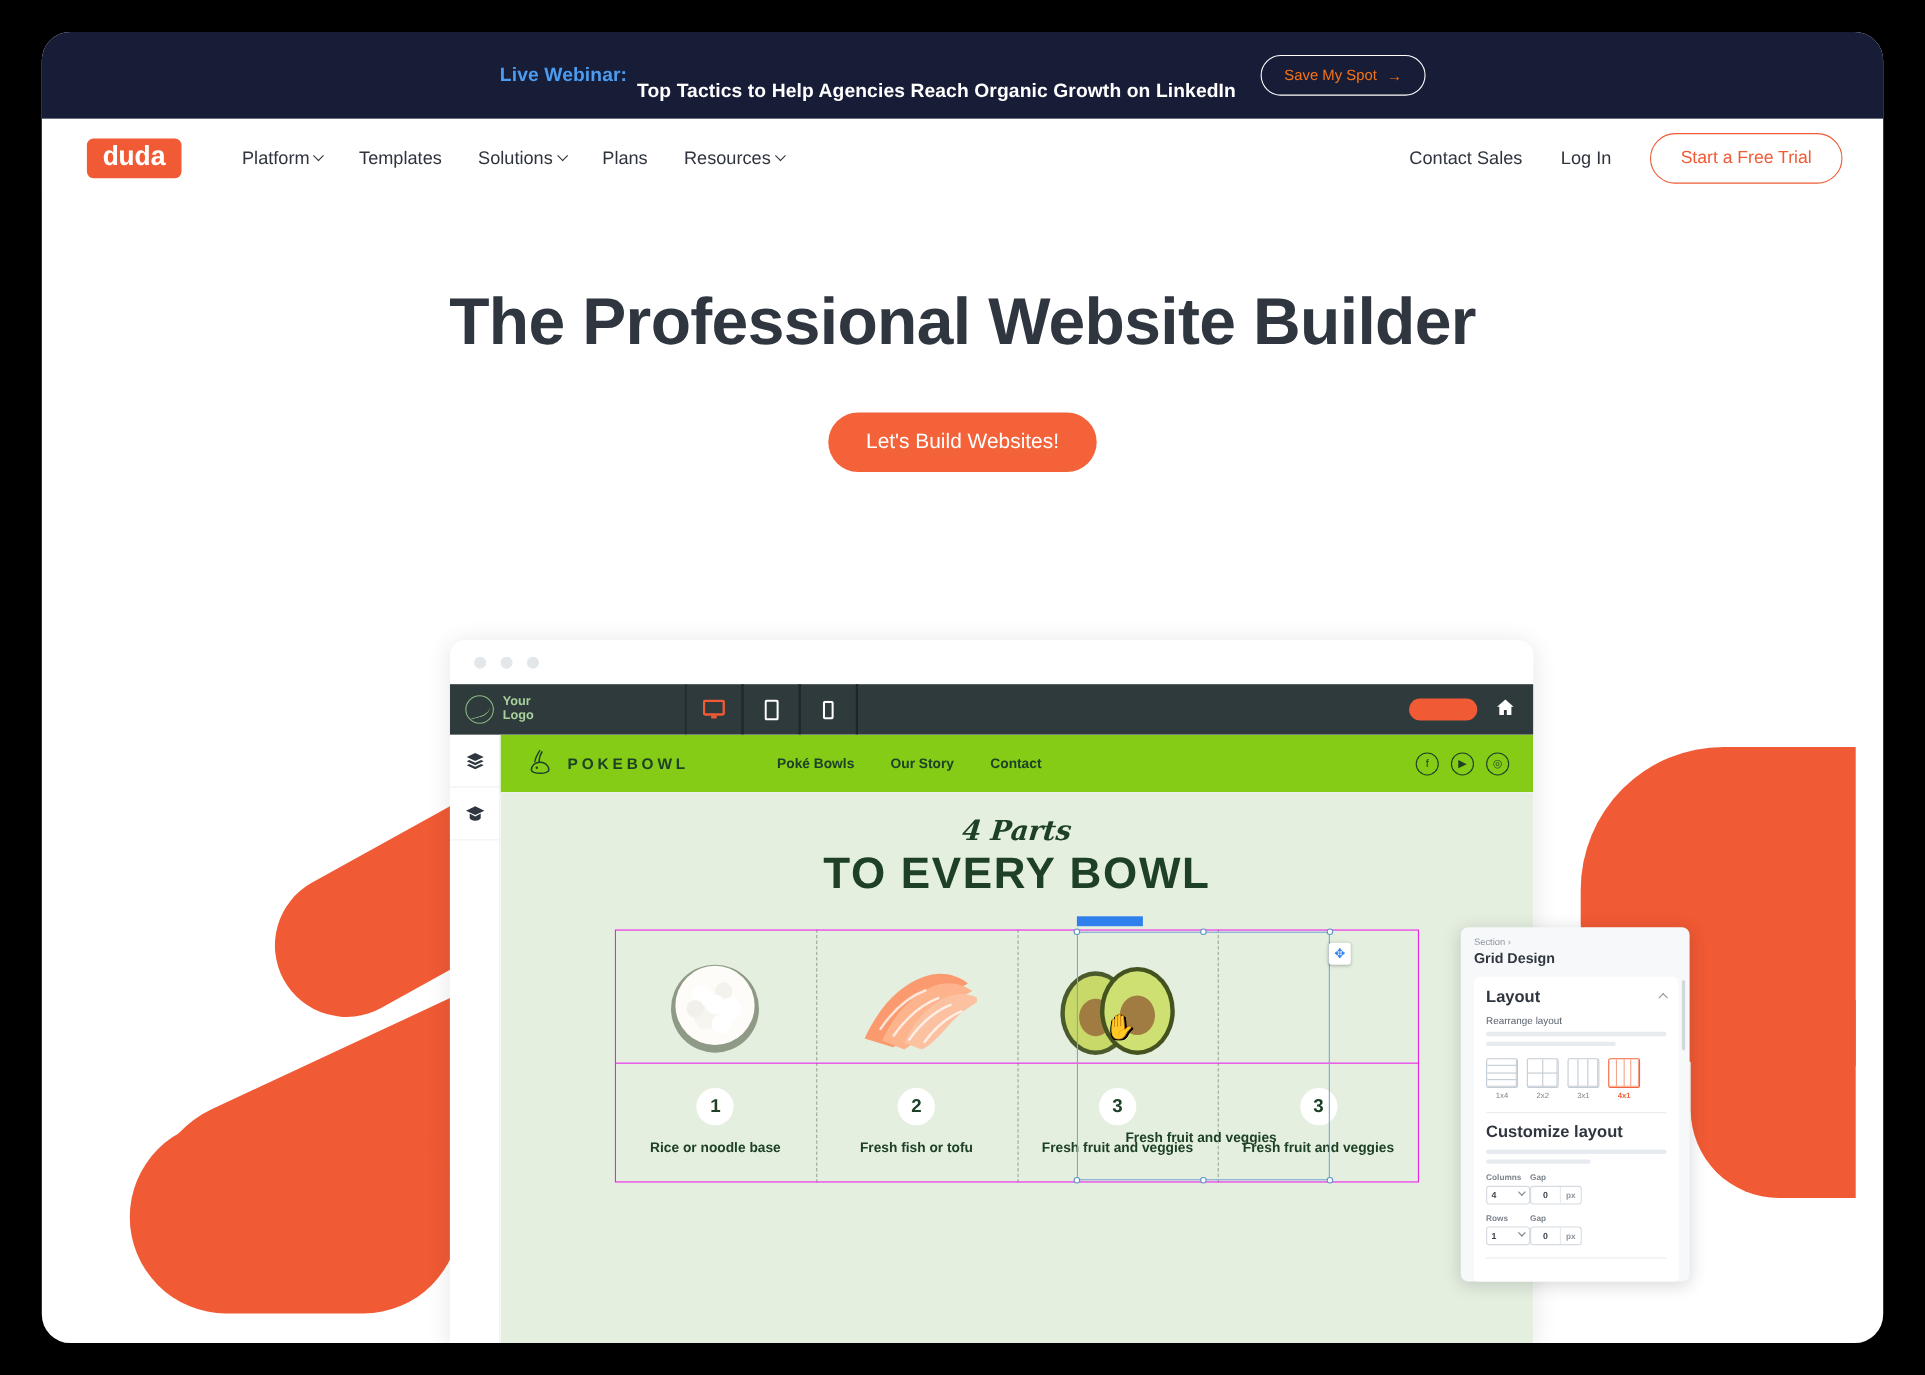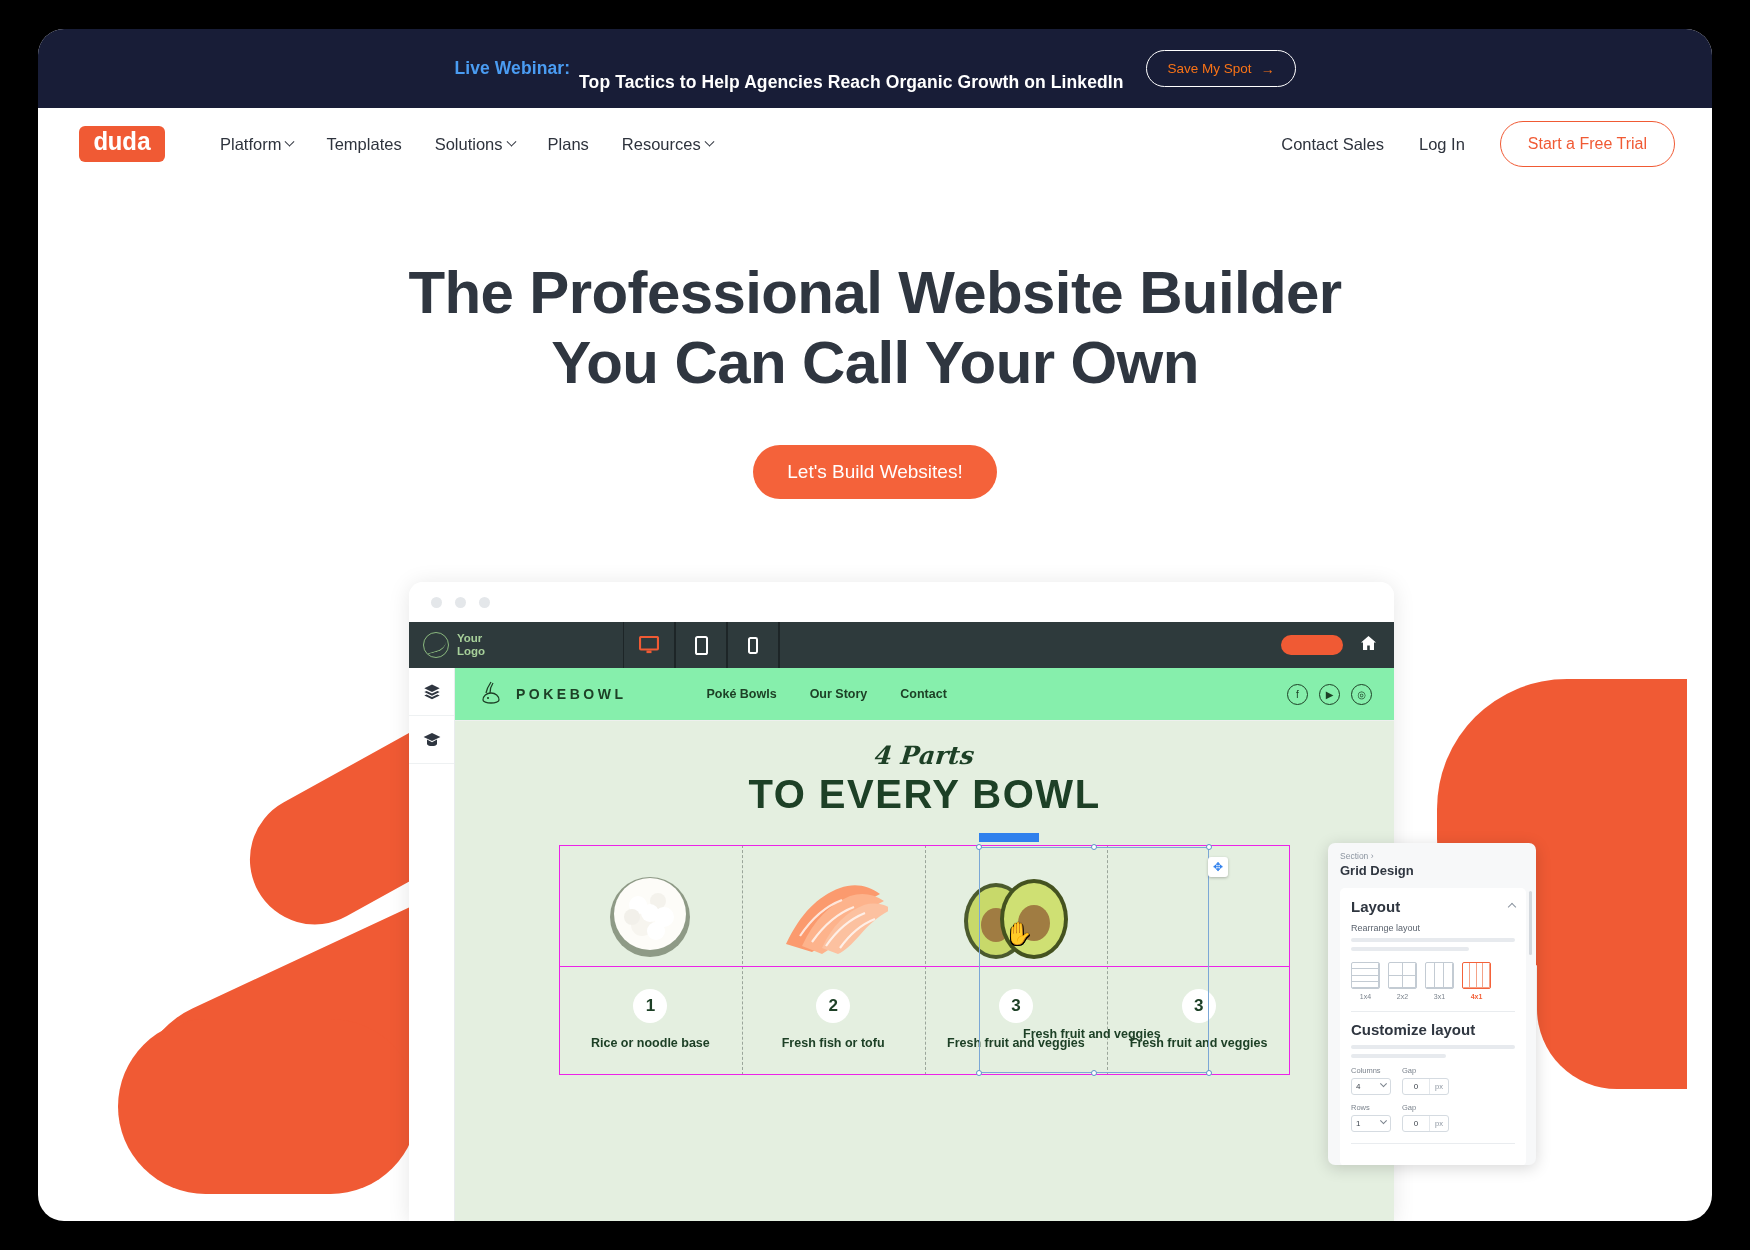--- a/index.html
+++ b/index.html
@@ -263,21 +263,21 @@
     height: 48px;
     display: flex; align-items: center; justify-content: center;
     border-bottom: 1px solid #eef1f2;
     cursor: pointer;
   }
 
   .ed-canvas { flex: 1; position: relative; background: #fff; overflow: hidden; }
 
   
   .site-nav {
-    height: 53px; background: #86efac;
+    height: 53px; background: #84cc16;
     display: flex; align-items: center;
     padding: 0 22px;
     border-bottom: 1px solid #eef0ee;
   }
   .site-brand { display: flex; align-items: center; gap: 11px; }
   .site-brand-name {
     color: #1d4026; font-size: 14px; font-weight: bold; letter-spacing: 3.5px;
   }
   .site-links { display: flex; gap: 33px; margin-left: 80px; }
   .site-link { color: #1d4026; font-size: 12.5px; font-weight: bold; cursor: pointer; }
@@ -394,21 +394,21 @@
   .lay-box {
     height: 27px; border: 1px solid #c3cbd3; border-radius: 2px;
     display: grid; overflow: hidden;
   }
   .lay-box.sel { border-color: #f4623a; }
   .lay-box i { border-right: 1px solid #c3cbd3; border-bottom: 1px solid #c3cbd3; }
   .lay-box.sel i { border-color: #f4a287; }
   .lay-lab { text-align: center; font-size: 7px; color: #7b838d; margin-top: 4px; }
   .lay-lab.sel { color: #f4623a; font-weight: bold; }
   .hr { border-top: 1px solid #e9ecef; margin: 11px 0 9px; }
-  .fields { display: flex; gap: 11px; margin-top: 8px; }
+  .fields { display: flex; gap: 0; margin-top: 8px; font-weight: bold; }
   .fld-lab { font-size: 7.5px; color: #7b838d; margin-bottom: 3px; }
   .sel-box-in {
     width: 40px; height: 17px; border: 1px solid #d5dbe1; border-radius: 3px;
     display: flex; align-items: center; justify-content: space-between;
     padding: 0 4px; font-size: 8px; color: #3d444d; background: #fff;
   }
   .num-box {
     display: flex; height: 17px; border: 1px solid #d5dbe1; border-radius: 3px; overflow: hidden;
   }
   .num-box .v { width: 26px; display: flex; align-items: center; justify-content: center; font-size: 8px; color: #3d444d; }
@@ -460,21 +460,20 @@
       <div class="nav-right">
         <span class="nav-link">Contact Sales</span>
         <span class="nav-link">Log In</span>
         <button class="trial-btn">Start a Free Trial</button>
       </div>
     </div>
 
     <div class="hero">
       <h1>
         <span>The Professional Website Builder</span><br>
-        <span>You Can Call Your Own</span>
       </h1>
       <button class="hero-cta">Let's Build Websites!</button>
     </div>
 
     <div class="deco deco-right"></div>
     <div class="deco deco-right2"></div>
     <div class="deco deco-a1"></div>
     <div class="deco deco-a2"></div>
     <div class="deco deco-a3"></div>
     <div class="deco deco-fade"></div>

